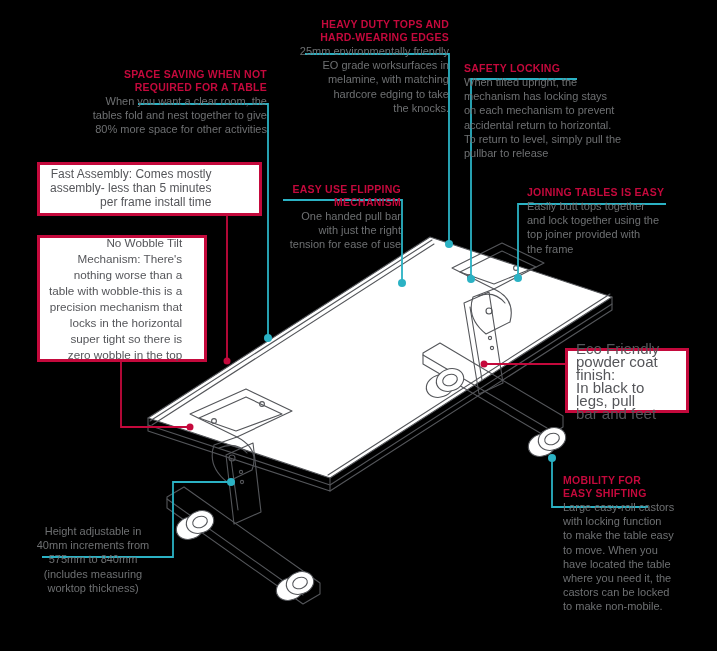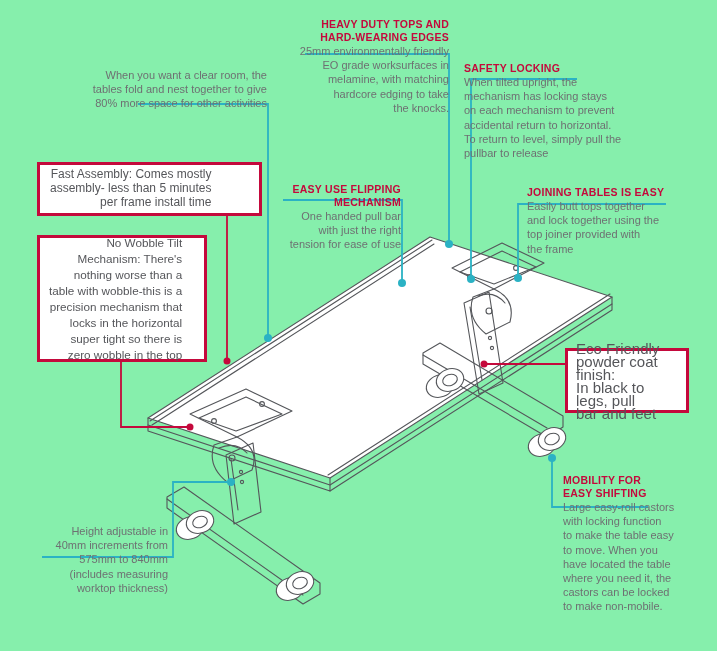--- a/index.html
+++ b/index.html
@@ -1,38 +1,38 @@
 <!DOCTYPE html>
 <html><head>
 <meta charset="utf-8">
 <style>
   html,body{margin:0;padding:0;background:#ffffff;}
   .canvas{
-    position:relative;width:717px;height:651px;background:#86efac;overflow:hidden;
+    position:relative;width:717px;height:651px;background:#000000;overflow:hidden;
     font-family:"Liberation Sans", sans-serif;
   }
   svg.layer{position:absolute;left:0;top:0;}
   .callout{position:absolute;}
   .callout .hd{
     color:#c4093c;font-weight:bold;font-size:10.5px;line-height:13px;
     letter-spacing:.25px;white-space:pre-line;margin:0;
   }
   .callout .bd{
     color:#6e7072;font-size:11px;line-height:14.2px;white-space:pre-line;margin:0;
   }
   .al-r{text-align:right;}
   .al-l{text-align:left;}
   .rbox{
     position:absolute;border:3px solid #c4093c;background:#ffffff;box-sizing:border-box;
     color:#55565a;font-size:12px;line-height:13.9px;white-space:pre-line;
     display:flex;flex-direction:column;justify-content:center;
   }
   .rbox.al-r{align-items:flex-start;}
   .rbox.al-l{align-items:flex-start;}
-  .mt9{margin-top:9px;} .mt11{margin-top:11px;} .mt12{margin-top:12px;} .mt14{margin-top:14px;}
+  .mt9{margin-top:9px;} .mt11{margin-top:11px;} .mt12{margin-top:12px;} .mt14{margin-top:14px;text-align:center;}
 </style>
 </head>
 <body>
 
 <div class="canvas">
 
   <svg class="layer" width="717" height="651" viewBox="0 0 717 651">
 
     <g stroke="#54565a" stroke-width="1.1" fill="none" stroke-linejoin="round" stroke-linecap="round">
 
@@ -151,20 +151,22 @@
     <p class="hd" style="text-align:right;">HEAVY DUTY TOPS AND
 HARD-WEARING EDGES</p>
     <p class="bd mt9">25mm environmentally friendly
 EO grade worksurfaces in
 melamine, with matching
 hardcore edging to take
 the knocks.</p>
   </div>
 
   <div class="callout al-r" style="top:68px;right:450px;width:190px;">
+    <p class="hd">SPACE SAVING WHEN NOT
+REQUIRED FOR A TABLE</p>
     <p class="bd mt12">When you want a clear room, the
 tables fold and nest together to give
 80% more space for other activities</p>
   </div>
 
   <div class="callout al-l" style="top:62px;left:464px;width:172px;">
     <p class="hd">SAFETY LOCKING</p>
     <p class="bd mt12">When tilted upright, the
 mechanism has locking stays
 on each mechanism to prevent

